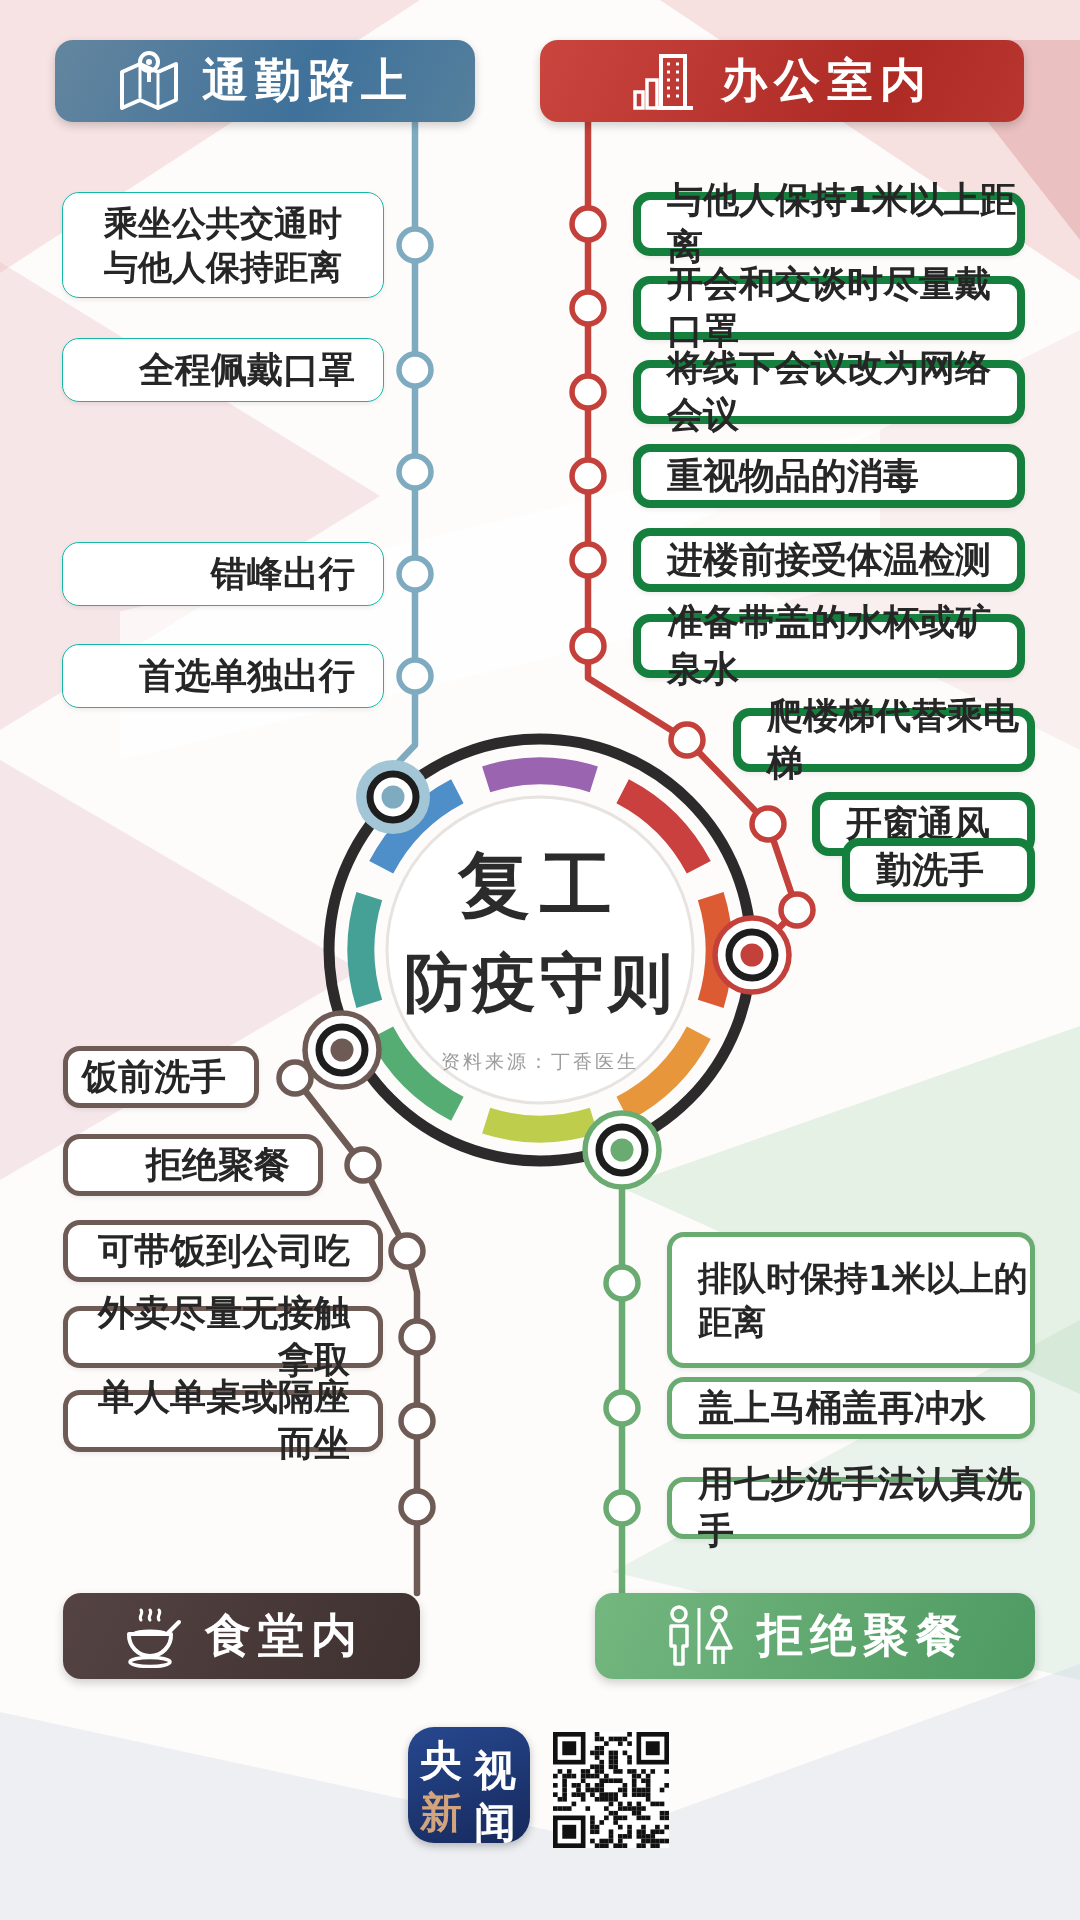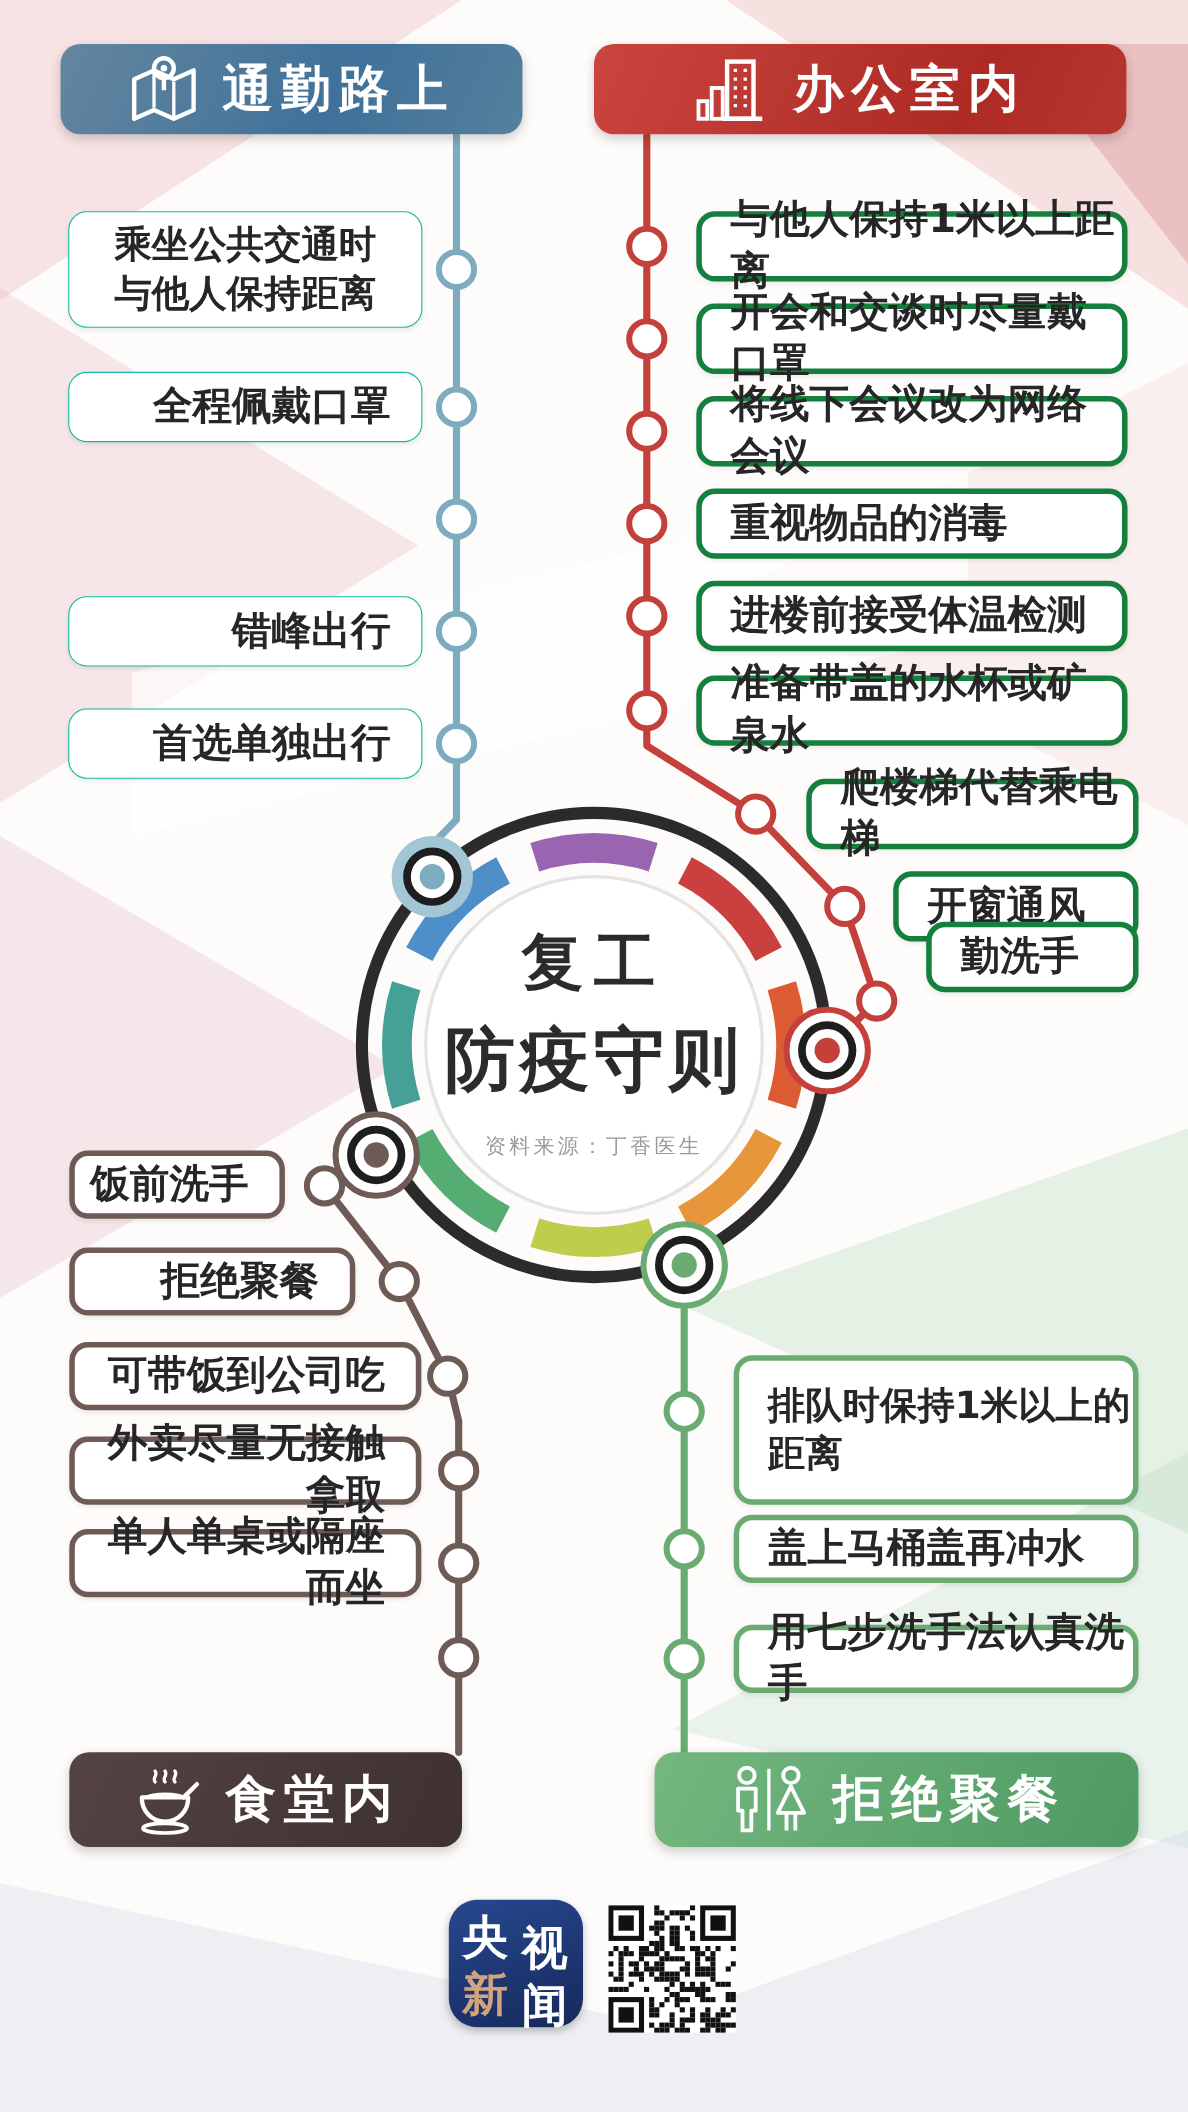--- a/index.html
+++ b/index.html
@@ -45,31 +45,31 @@
   .hdr-canteen {left:63px; top:1593px;width:357px;height:86px;
      background:linear-gradient(115deg,#544342,#3e3130);}
   .hdr-restroom{left:595px;top:1593px;width:440px;height:86px;
      background:linear-gradient(115deg,#74b77f,#4d9a62);}
 
   
   .box{position:absolute;background:#fff;border-radius:17px;display:flex;align-items:center;
        font-weight:bold;color:#262626;white-space:pre-line;box-sizing:border-box;
        font-size:36px;line-height:1.3;box-shadow:0 2px 5px rgba(0,0,0,.07);}
   .bx-blue  {border:1px solid #14b8a6;}
-  .bx-red   {border:5px solid #15803d;}
+  .bx-red   {border:8px solid #15803d;}
   .bx-brown {border:5px solid #6f5b55;}
   .bx-green {border:5px solid #69ab71;}
   .al-r{justify-content:flex-end;padding-right:28px;text-align:right;}
   .al-l{justify-content:flex-start;padding-left:26px;text-align:left;}
   .al-c{justify-content:center;text-align:center;}
   .two-line{font-size:34px;}
 
   
   .center-text{position:absolute;left:340px;top:838px;width:400px;text-align:center;color:#2b2b2b;}
-  .ct1{font-size:56px;font-weight:bold;letter-spacing:10px;}
+  .ct1{font-size:72px;font-weight:bold;letter-spacing:10px;}
   .ct2{font-size:64px;font-weight:bold;letter-spacing:4px;margin-top:6px;}
   .src{font-size:19px;color:#9b9b9b;margin-top:22px;letter-spacing:3px;font-weight:normal;}
 
   
   .cctv-logo{position:absolute;left:408px;top:1727px;width:122px;height:116px;border-radius:26px;
      background:linear-gradient(160deg,#27488f,#16295c);box-shadow:0 3px 8px rgba(0,0,0,.25);}
   .cctv-logo span{position:absolute;font-size:42px;font-weight:bold;color:#fff;}
   .lc1{left:12px;top:6px;} .lc2{left:66px;top:16px;}
   .lc3{left:12px;top:58px;color:#d2a47e !important;} .lc4{left:66px;top:68px;}
   .qr{position:absolute;left:553px;top:1732px;width:116px;height:116px;}

